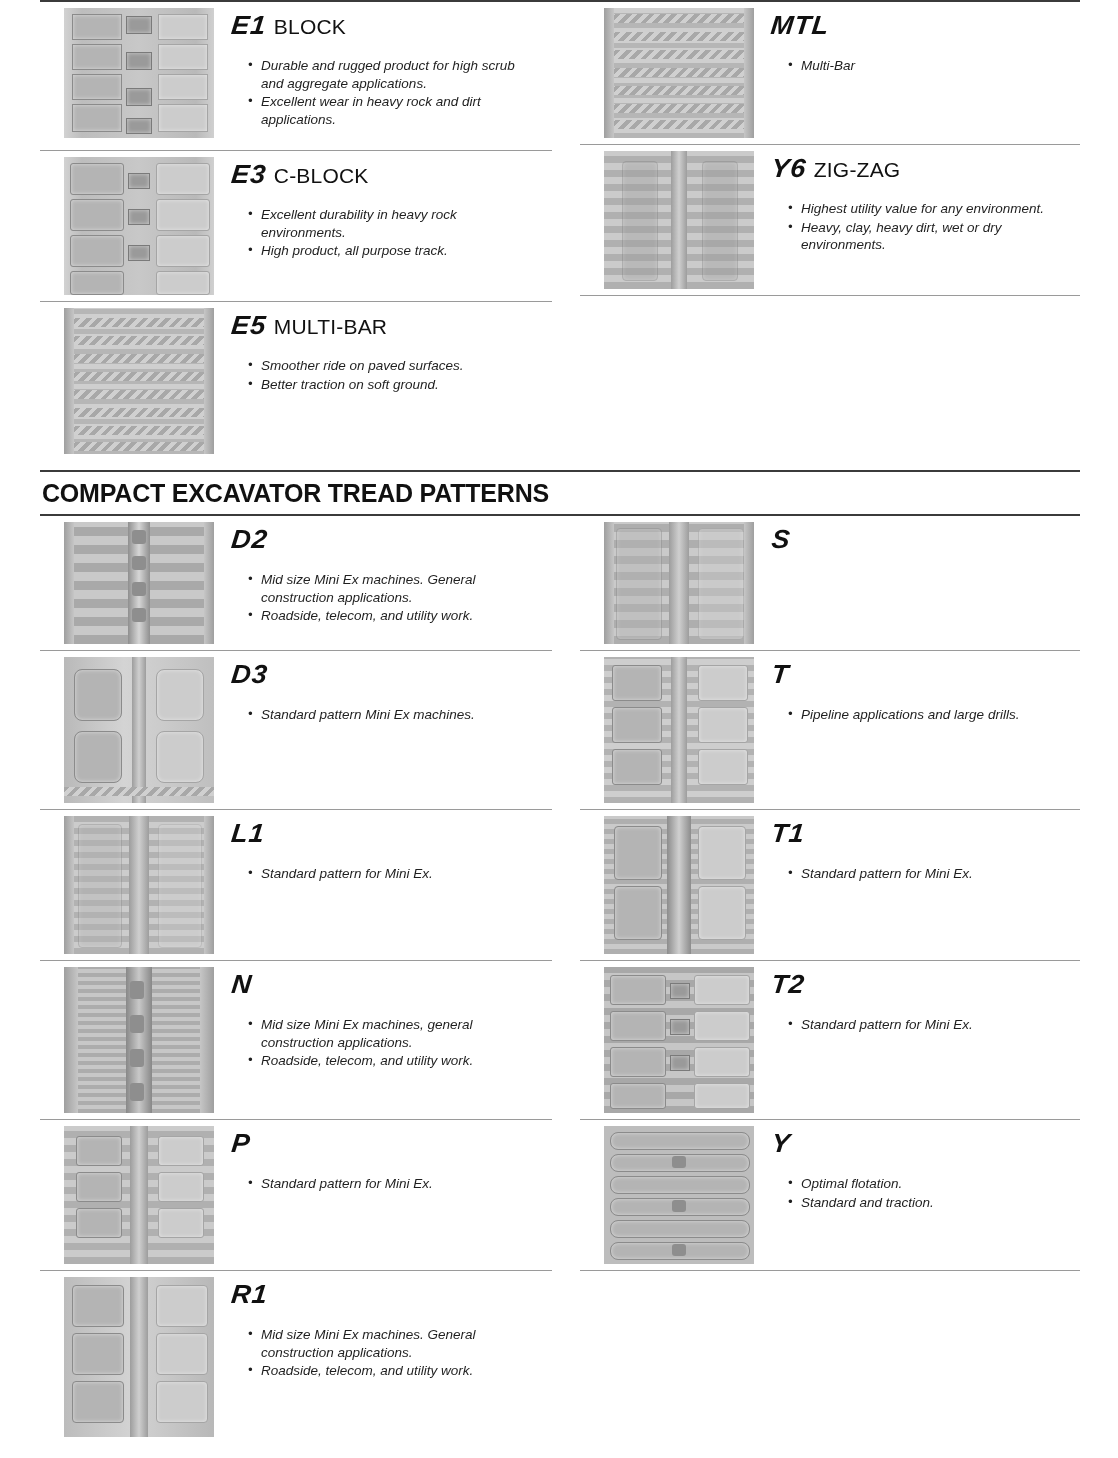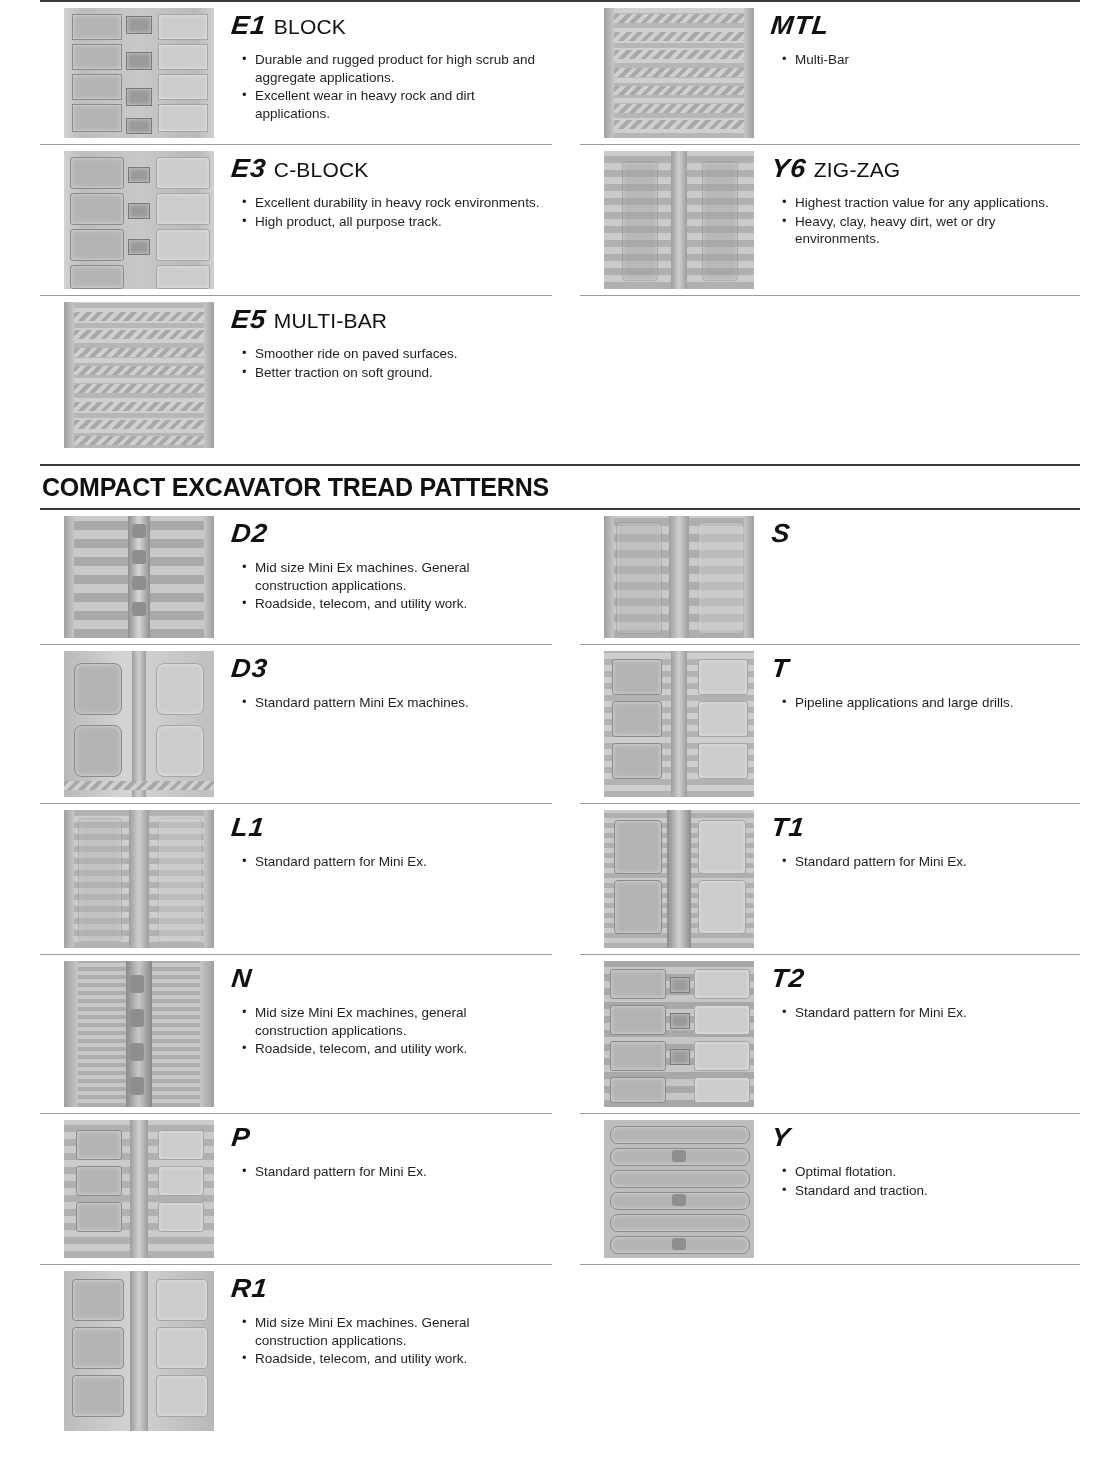--- a/index.html
+++ b/index.html
@@ -91,22 +91,23 @@
     letter-spacing: 0.2px;
   }
   .title-row {
     display: flex;
     align-items: baseline;
     margin-bottom: 7px;
     min-height: 30px;
   }
   ul.bullets {
     list-style: none;
-    margin: 10px;
+    margin: 16px;
     padding: 0;
+    font-style: italic;
   }
   ul.bullets li {
     position: relative;
     font-size: 13.5px;
     line-height: 17.5px;
     color: #1f1f1f;
     padding-left: 13px;
     margin-bottom: 1px;
     max-width: 350px;
   }
@@ -284,21 +285,21 @@
               <div class="lug dark" style="left:18px;top:10px;width:34px;height:118px;border-radius:4px;opacity:.35;"></div>
               <div class="lug dark" style="left:98px;top:10px;width:34px;height:118px;border-radius:4px;opacity:.35;"></div>
             </div>
           </div>
           <div class="info">
             <div class="title-row">
               <span class="code">Y6</span>
               <span class="pname">ZIG-ZAG</span>
             </div>
             <ul class="bullets">
-              <li>Highest traction value for any applications.</li>
+              <li>Highest utility value for any environment.</li>
               <li>Heavy, clay, heavy dirt, wet or dry environments.</li>
             </ul>
           </div>
         </div>
 
         <div class="filler" style="height:150px;border-bottom:none;"></div>
       </div>
     </div>
   </div>
 

